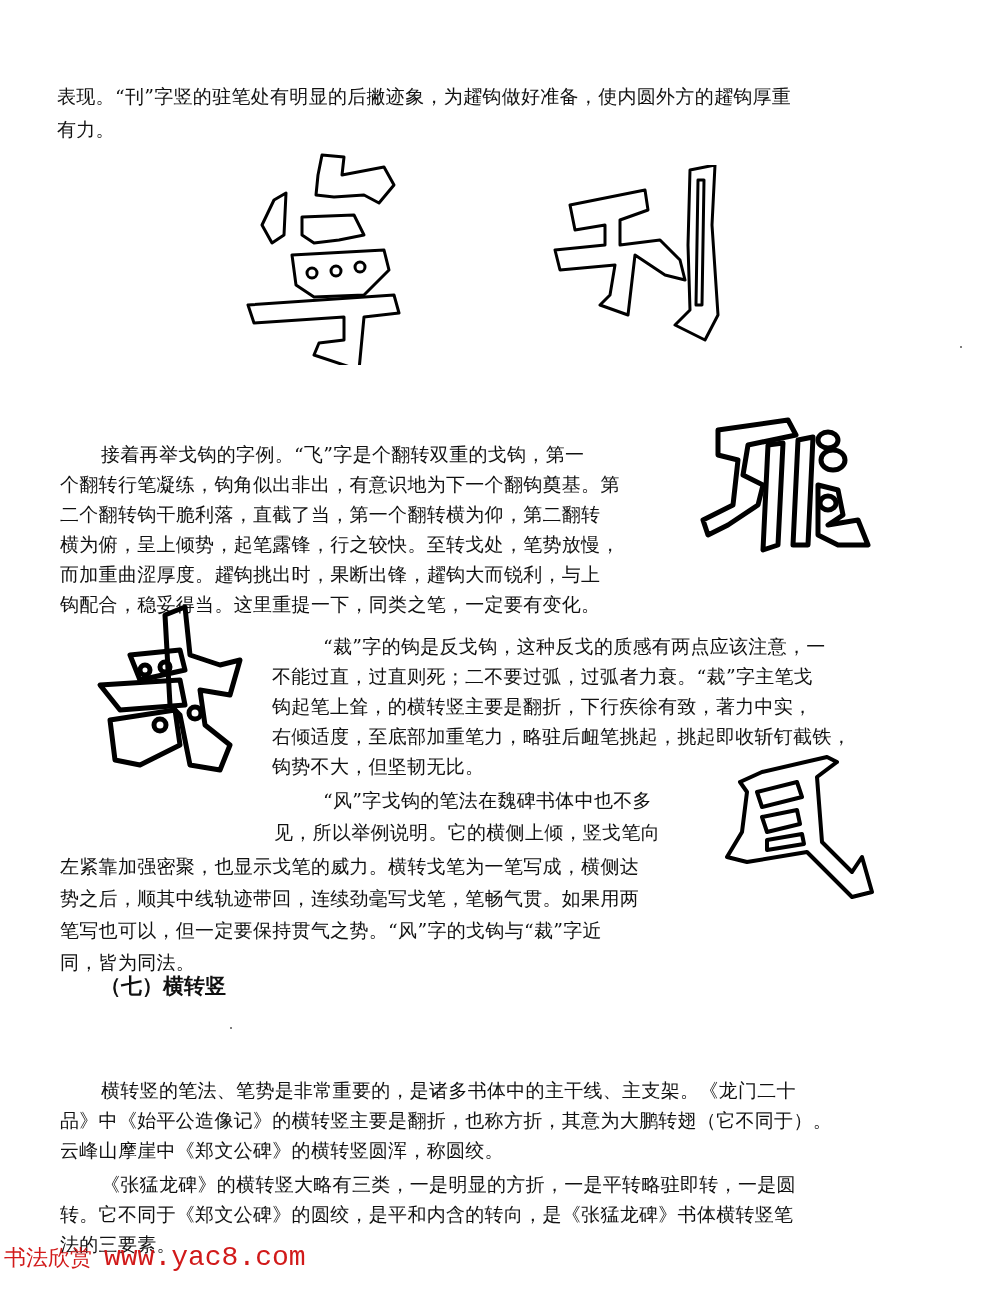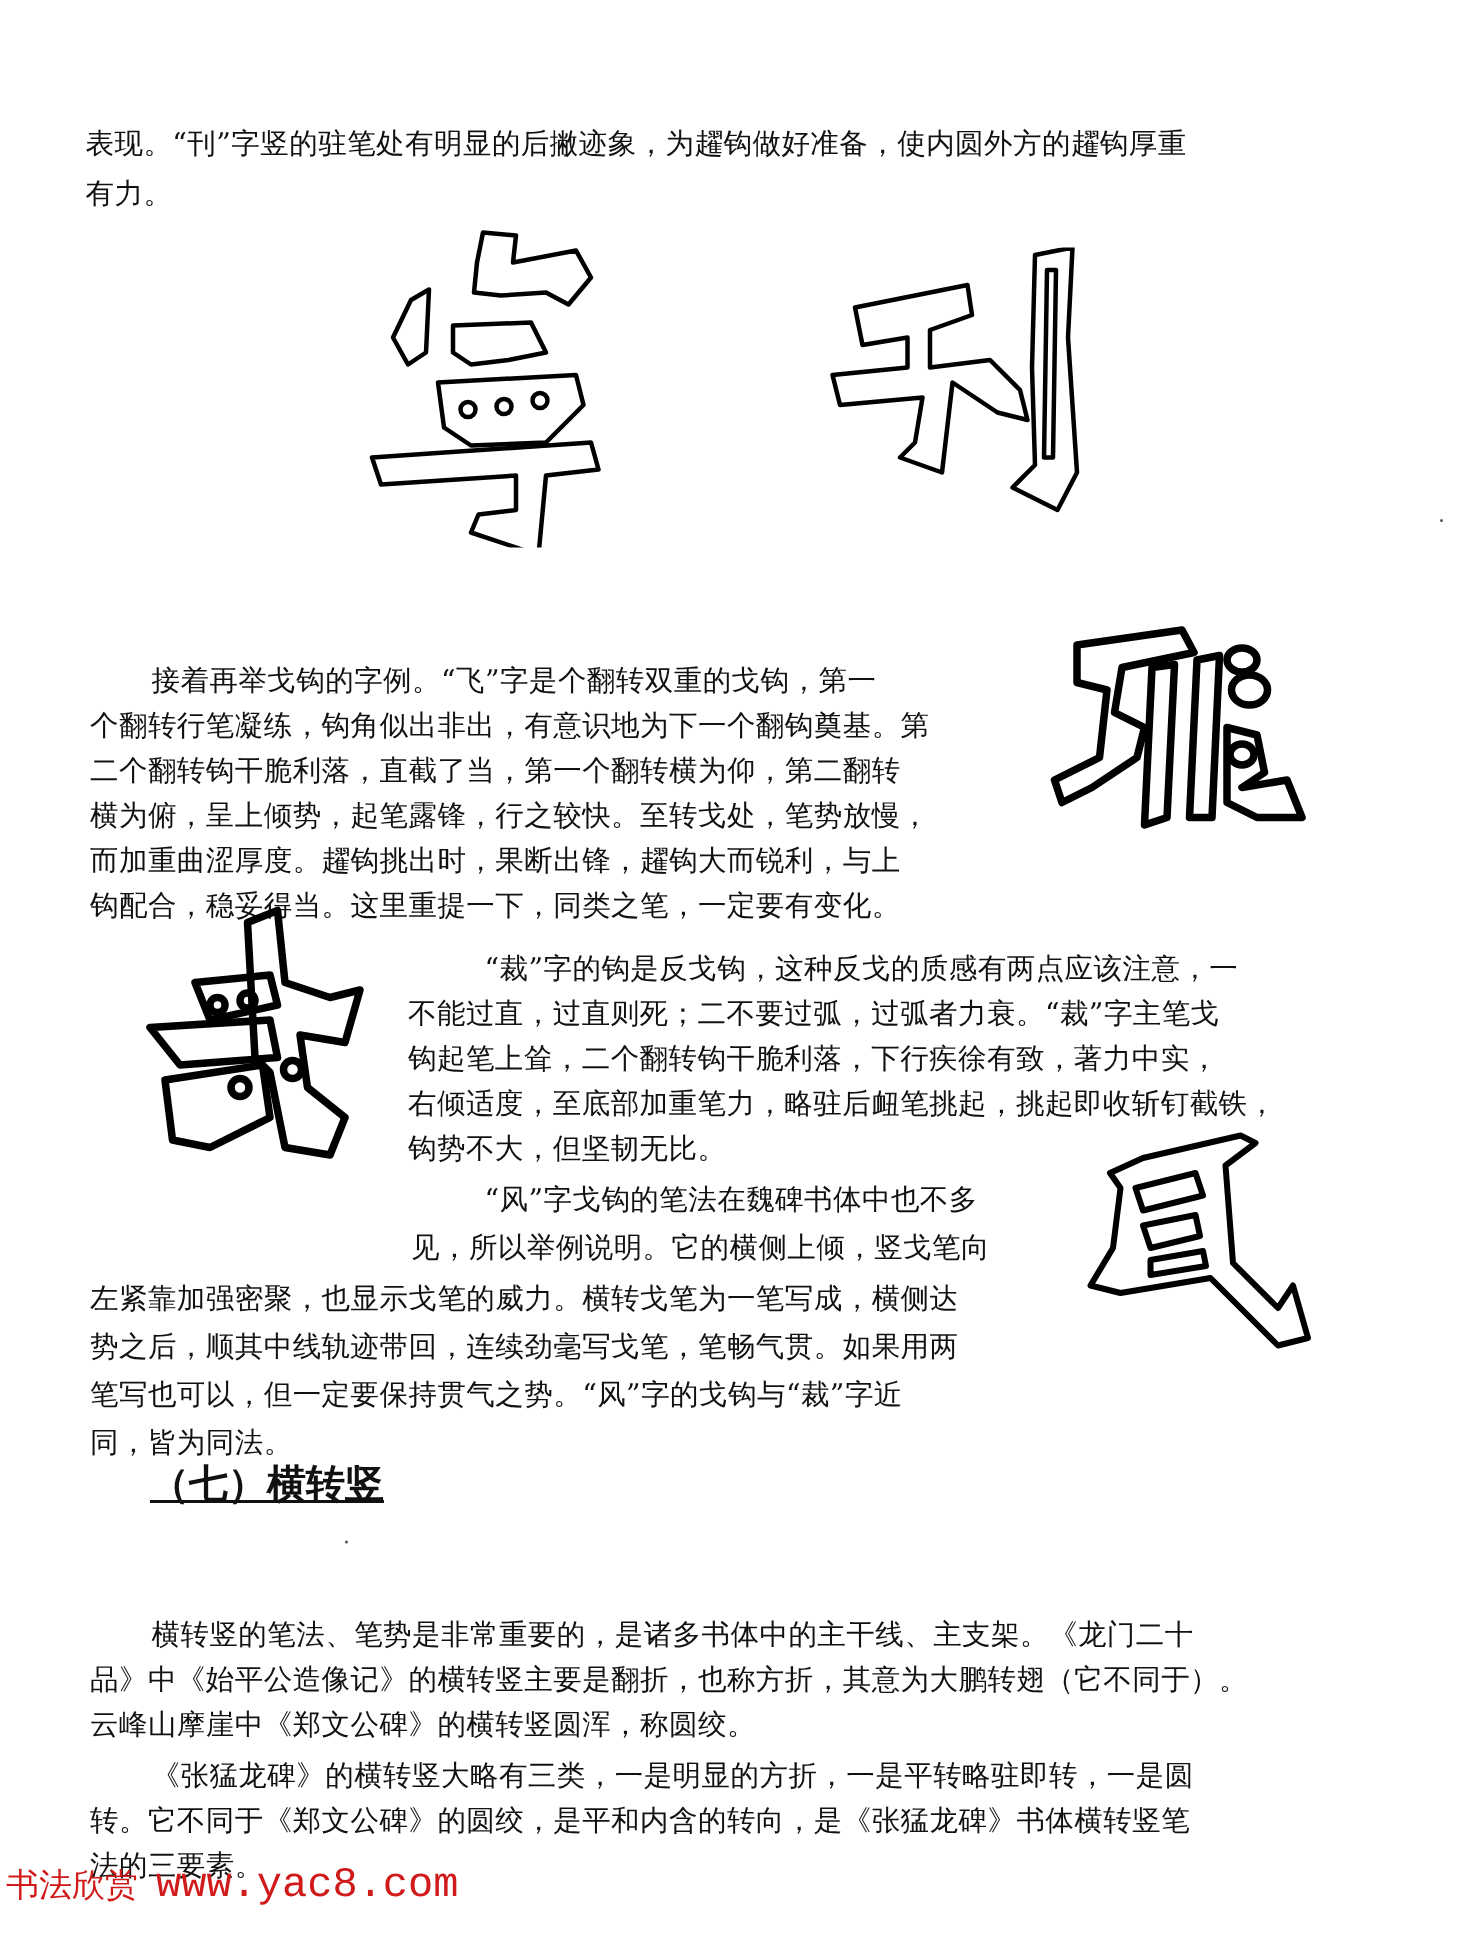--- a/index.html
+++ b/index.html
@@ -1,19 +1,19 @@
 <!DOCTYPE html>
 <html><head>
   <meta charset="utf-8">
   <style>
     html, body { margin: 0; padding: 0; background: #ffffff; }
     body { width: 984px; height: 1293px; position: relative; overflow: hidden;
            font-family: "DejaVu Serif", "Liberation Serif", serif; color: #111; }
     .line { position: absolute; font-size: 19px; line-height: 28px; white-space: nowrap; letter-spacing: 0.3px; margin-top: 42px; }
-    .heading { position: absolute; font-family: "DejaVu Sans", "Liberation Sans", sans-serif; font-weight: bold; font-size: 26px; text-decoration: underline; }
+    .heading { position: absolute; font-family: "DejaVu Sans", "Liberation Sans", sans-serif; font-weight: bold; font-size: 21px; }
     .glyph { position: absolute; }
     .glyph svg { width: 100%; height: 100%; }
     .footer { position: absolute; left: 4px; top: 1242px; color: #d11a1a; font-size: 22px; font-family: "Liberation Serif", "DejaVu Serif", serif; white-space: nowrap; }
     .footer .url { font-family: "Liberation Mono", "DejaVu Sans Mono", monospace; font-size: 28px; margin-left: 12px; }
     .dot { position: absolute; width: 2px; height: 2px; background: #555; border-radius: 50%; }
   </style>
 </head>
 <body>
 
 <div class="line" style="left:57px; top:40px;">表现。“刊”字竖的驻笔处有明显的后撇迹象，为趯钩做好准备，使内圆外方的趯钩厚重</div>
@@ -67,21 +67,21 @@
       <circle cx="85" cy="72" r="5"></circle>
     <path d="M20 90 L100 85 L105 110 L40 115 Z"></path>
     <path d="M30 125 L95 115 L100 150 L60 170 L35 165 Z"></path>
     <circle cx="80" cy="130" r="6"></circle>
       <circle cx="115" cy="118" r="6"></circle>
   </svg>
 </div>
 
 <div class="line" style="left:323px; top:590px;">“裁”字的钩是反戈钩，这种反戈的质感有两点应该注意，一</div>
 <div class="line" style="left:272px; top:620px;">不能过直，过直则死；二不要过弧，过弧者力衰。“裁”字主笔戈</div>
-<div class="line" style="left:272px; top:650px;">钩起笔上耸，二个翻转钩干脆利落，下行疾徐有致，著力中实，</div>
+<div class="line" style="left:272px; top:650px;">钩起笔上耸，的横转竖主要是翻折，下行疾徐有致，著力中实，</div>
 <div class="line" style="left:272px; top:680px;">右倾适度，至底部加重笔力，略驻后衄笔挑起，挑起即收斩钉截铁，</div>
 <div class="line" style="left:272px; top:710px;">钩势不大，但坚韧无比。</div>
 
 <div class="line" style="left:323px; top:744px;">“风”字戈钩的笔法在魏碑书体中也不多</div>
 <div class="line" style="left:274px; top:776px;">见，所以举例说明。它的横侧上倾，竖戈笔向</div>
 <div class="line" style="left:60px; top:810px;">左紧靠加强密聚，也显示戈笔的威力。横转戈笔为一笔写成，横侧达</div>
 <div class="line" style="left:60px; top:842px;">势之后，顺其中线轨迹带回，连续劲毫写戈笔，笔畅气贯。如果用两</div>
 <div class="line" style="left:60px; top:874px;">笔写也可以，但一定要保持贯气之势。“风”字的戈钩与“裁”字近</div>
 <div class="line" style="left:60px; top:906px;">同，皆为同法。</div>
 

